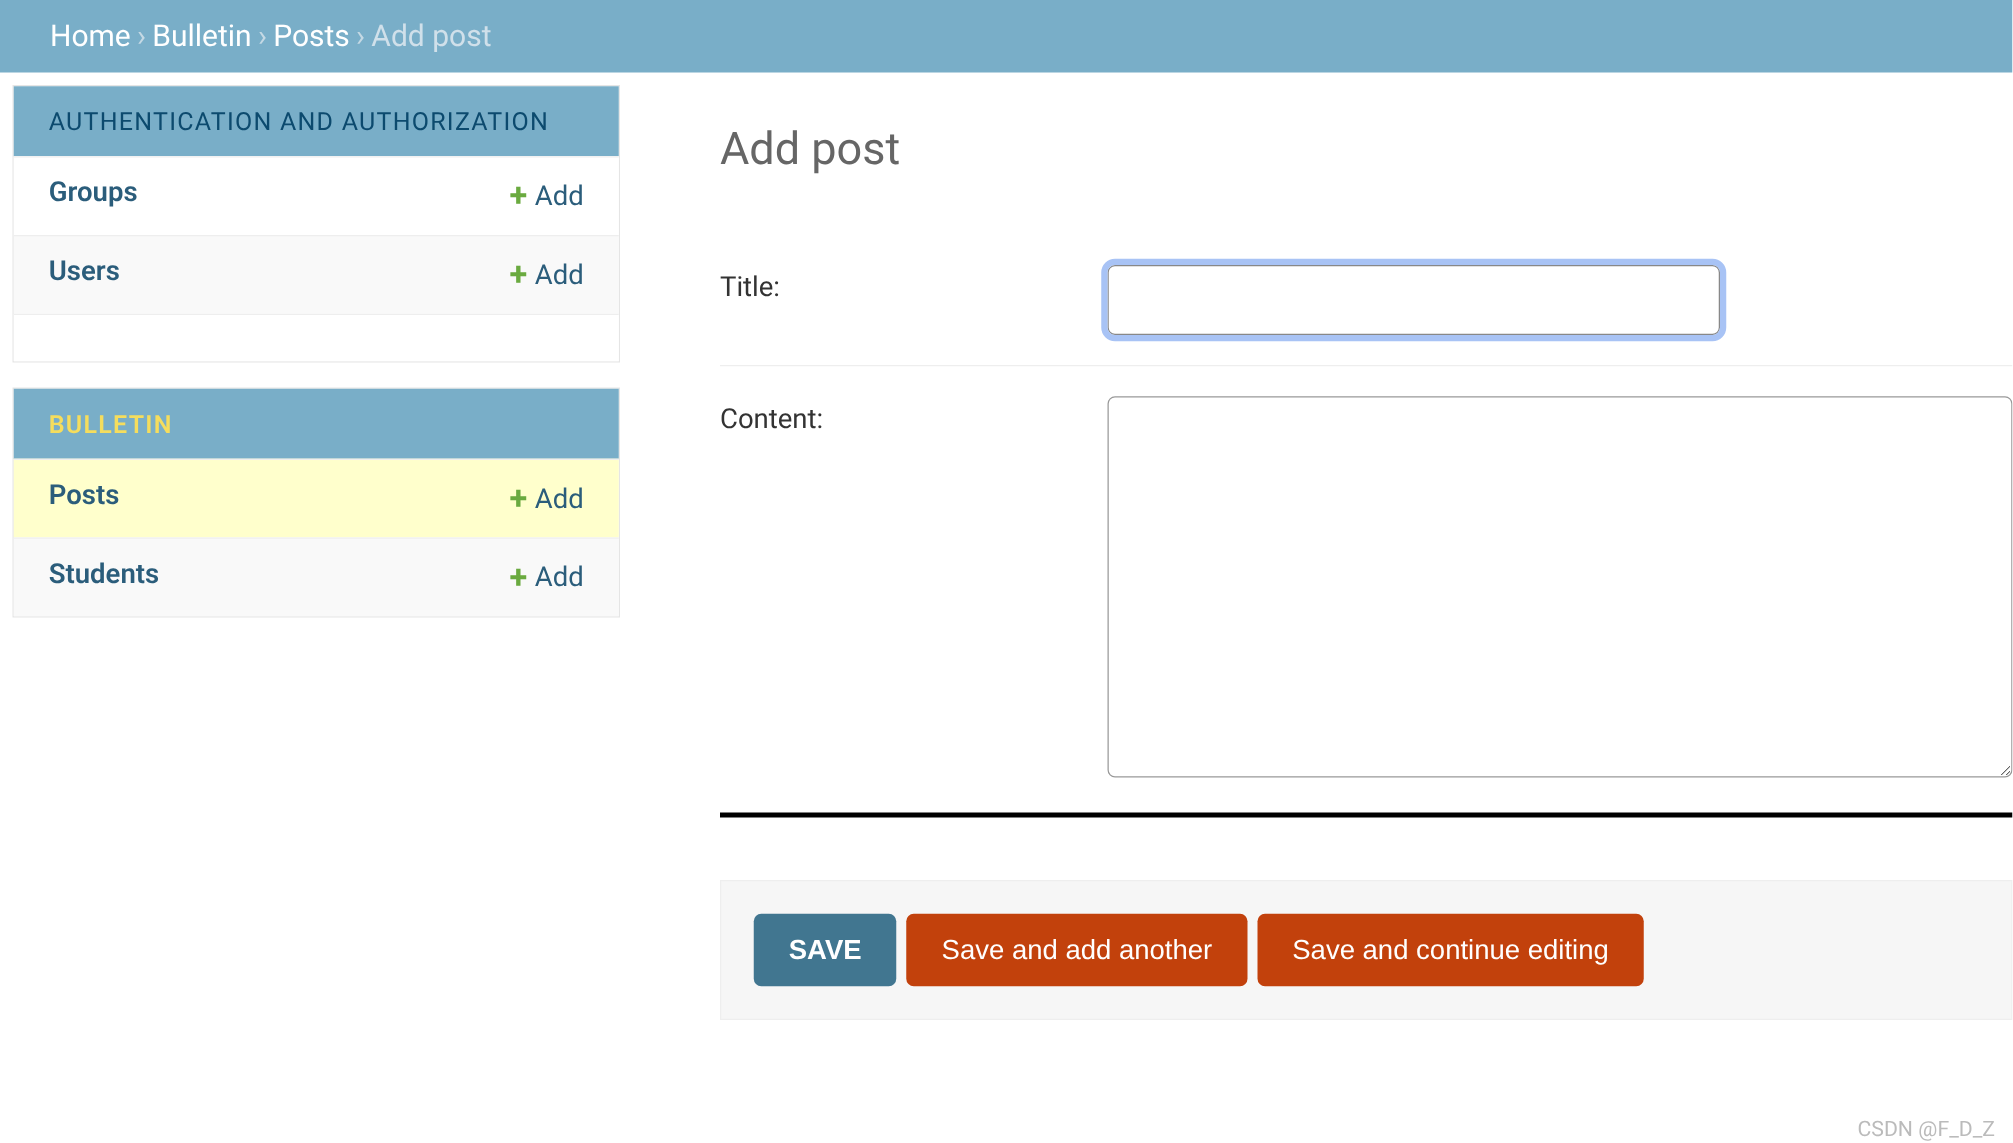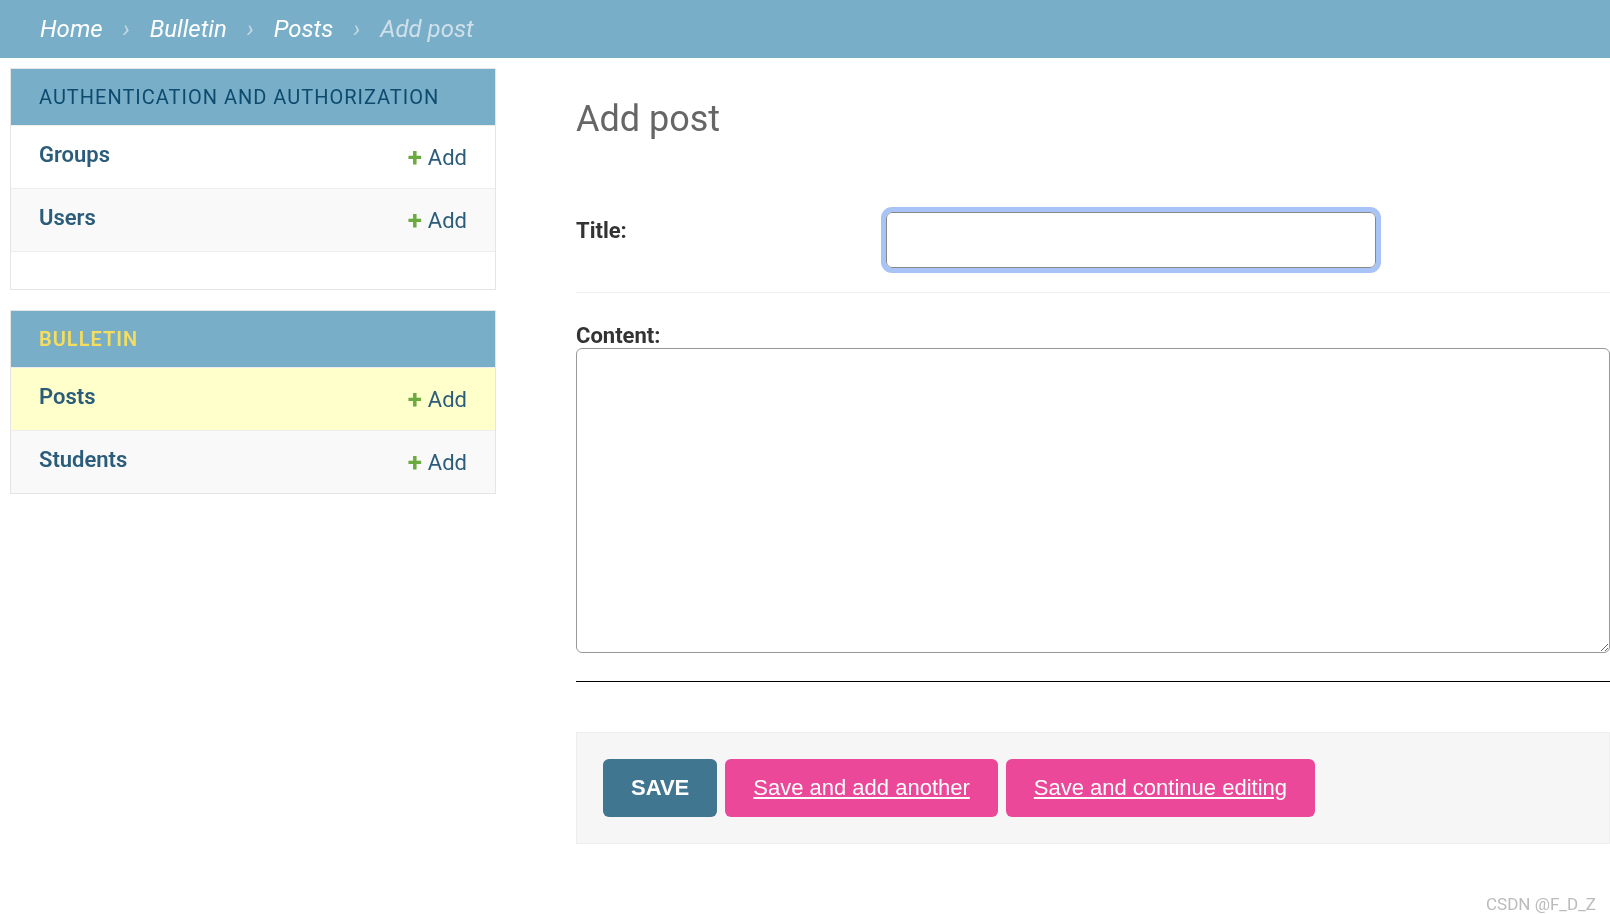--- a/index.html
+++ b/index.html
@@ -10,24 +10,23 @@
     body {
       font-family: -apple-system, BlinkMacSystemFont, "Segoe UI", Roboto, Arial, sans-serif;
       background: #fff;
       color: #333;
     }
     .breadcrumb-bar {
       background: #79aec8;
       padding: 15px 40px;
       display: flex;
       align-items: center;
-      gap: 20px;
+      gap: 5px;
       font-size: 24px;
       color: #fff;
-      font-style: italic;
     }
     .breadcrumb-link {
       color: #fff;
       text-decoration: none;
       cursor: pointer;
     }
     .breadcrumb-sep {
       color: #c5d9e4;
     }
     .breadcrumb-current {
@@ -111,21 +110,21 @@
       margin-bottom: 48px;
     }
     .form-row {
       display: flex;
       padding: 24px 0;
       border-bottom: 1px solid #eee;
     }
     .form-label {
       width: 310px;
       font-size: 22px;
-      font-weight: 700;
+      font-weight: 400;
       color: #333;
       padding-top: 6px;
     }
     .form-control {
       flex: 1;
     }
     .title-input {
       width: 490px;
       height: 56px;
       border: 1px solid #888;
@@ -158,23 +157,22 @@
       border: none;
       border-radius: 6px;
       cursor: pointer;
       color: #fff;
     }
     .btn-primary {
       background: #417690;
       font-weight: 600;
     }
     .btn-secondary {
-      background: #ec4899;
+      background: #c2410c;
       font-weight: 400;
-      text-decoration: underline;
     }
     .watermark {
       position: fixed;
       bottom: 0;
       right: 14px;
       font-size: 17px;
       color: #bbb;
     }
   </style>
 </head>
@@ -238,21 +236,21 @@
   <main class="content">
     <h1 class="page-title">Add post</h1>
 
     <div class="form-row">
       <div class="form-label">Title:</div>
       <div class="form-control">
         <input class="title-input" type="text" value="" style="">
       </div>
     </div>
 
-    <div class="form-row" style="border-bottom:1px solid #000000;flex-direction:column;">
+    <div class="form-row" style="border-bottom:4px solid #000000;">
       <div class="form-label">Content:</div>
       <div class="form-control">
         <textarea class="content-textarea" style=""></textarea>
       </div>
     </div>
 
     <div class="submit-row">
       <button class="btn btn-primary">SAVE</button>
       <button class="btn btn-secondary">Save and add another</button>
       <button class="btn btn-secondary">Save and continue editing</button>

